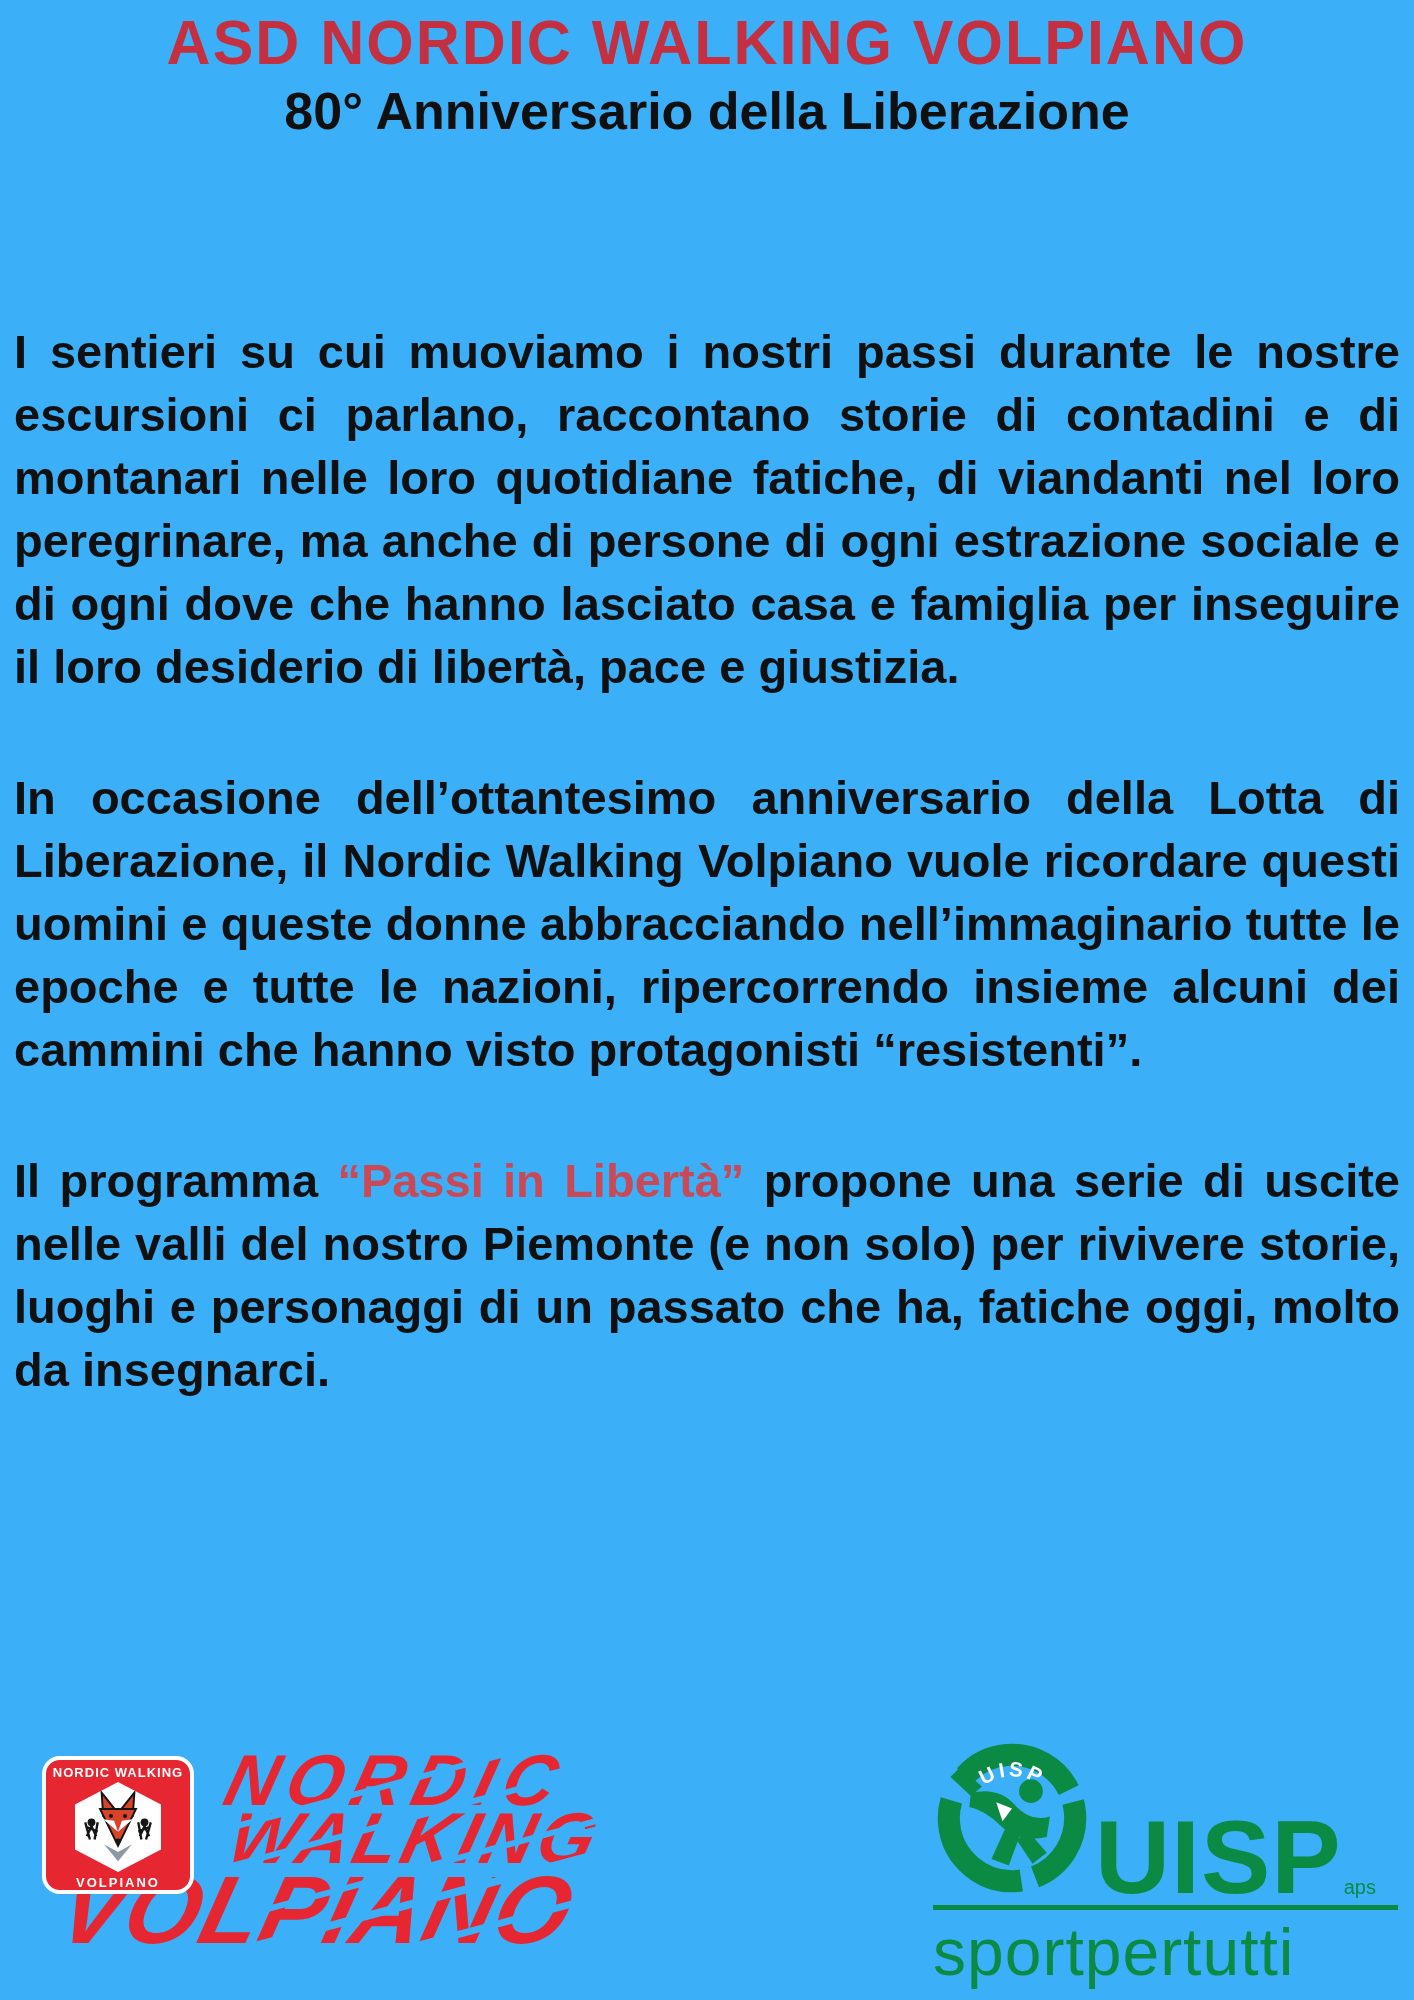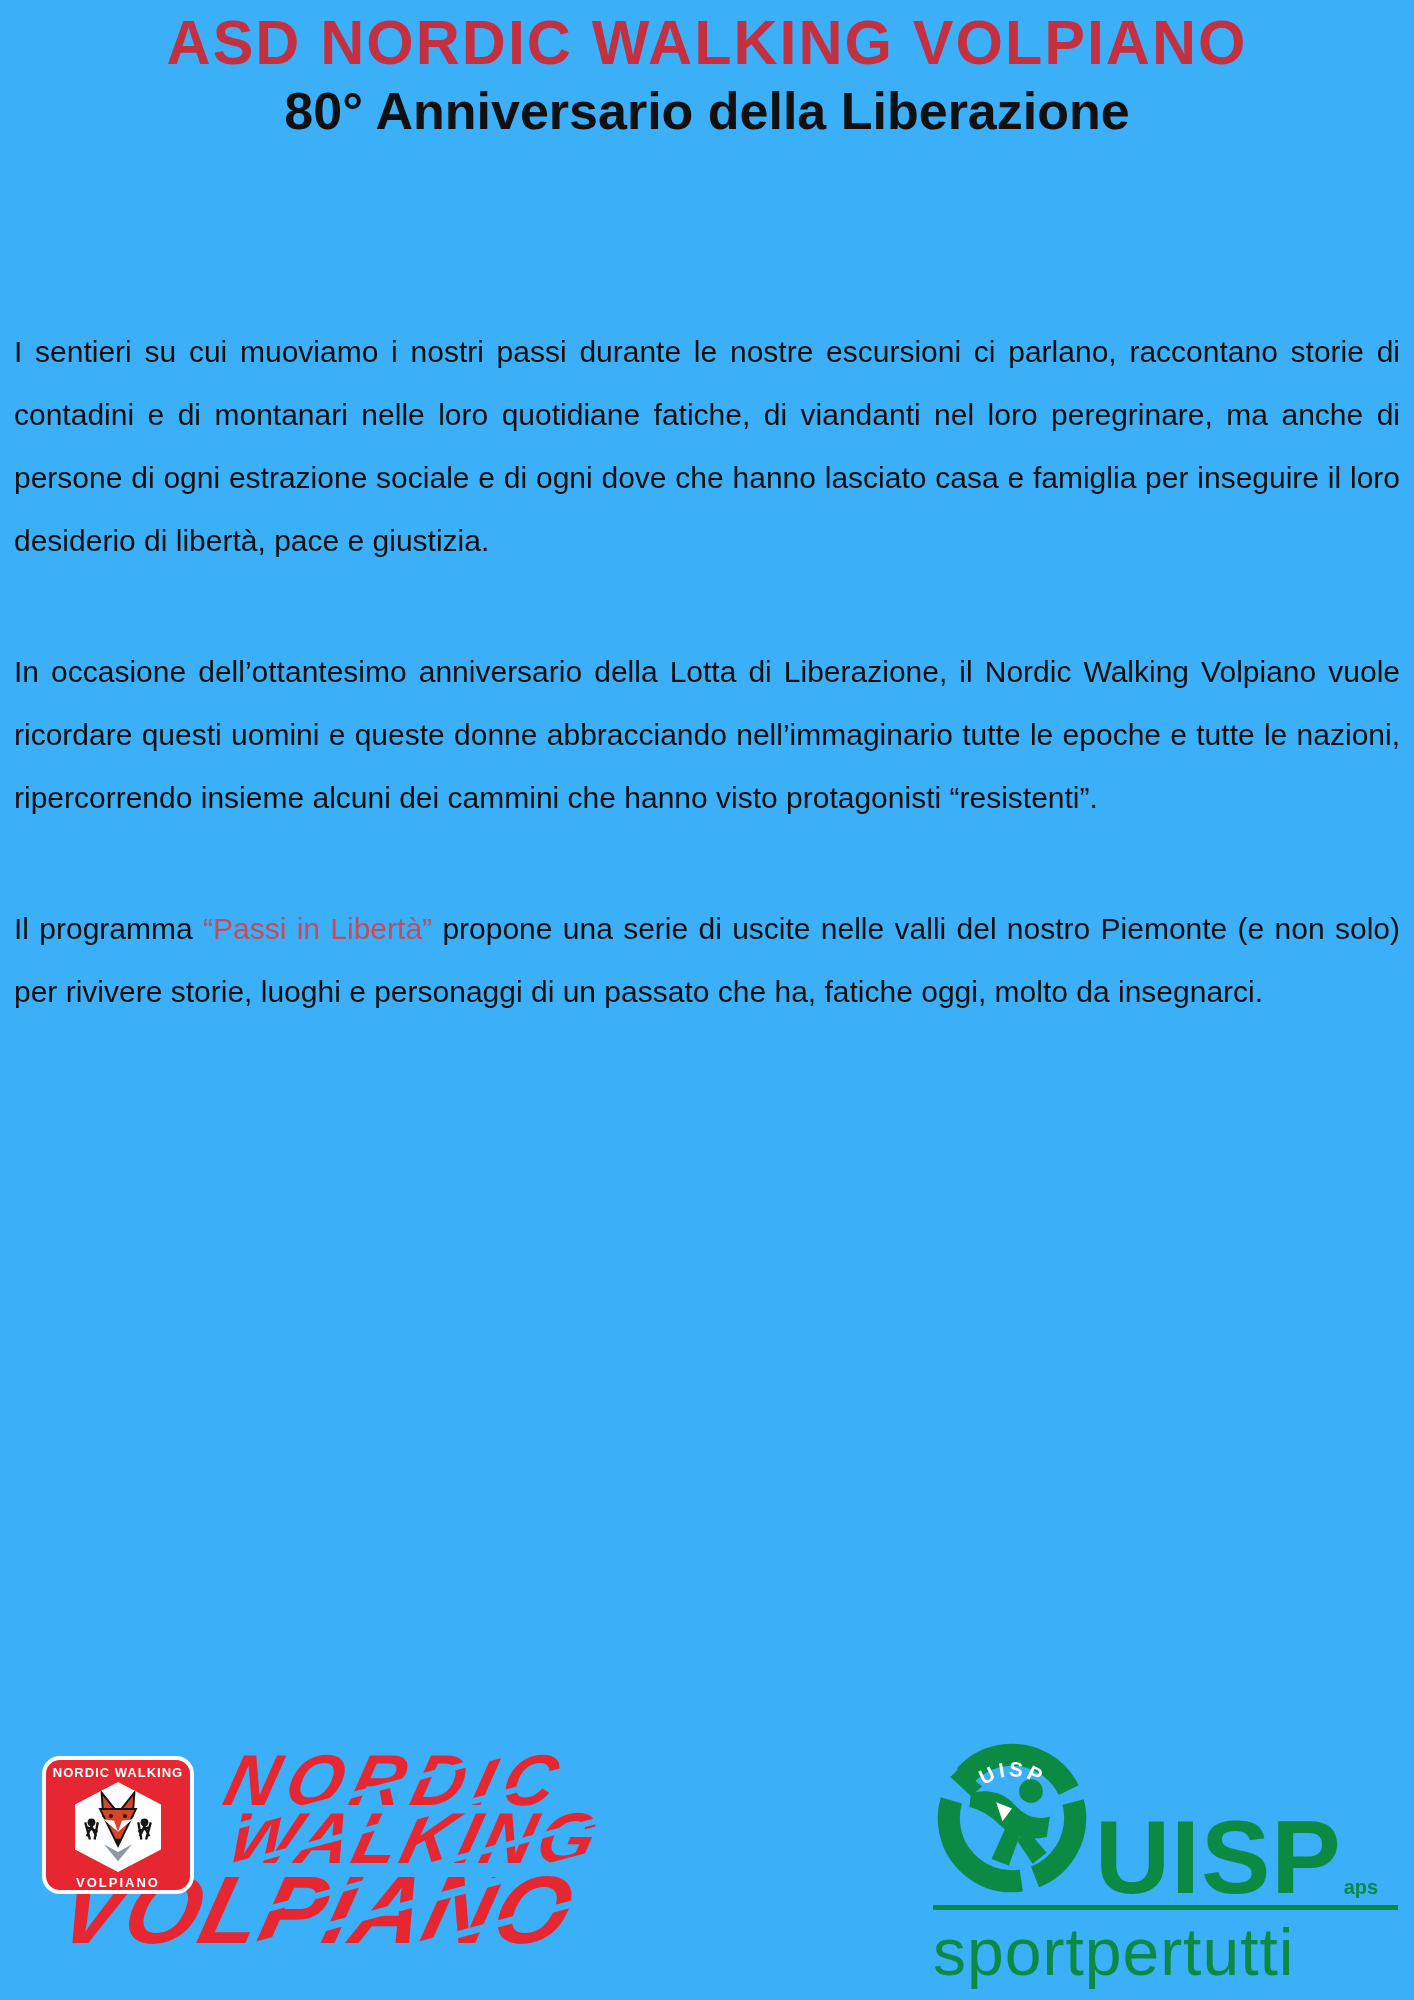--- a/index.html
+++ b/index.html
@@ -33,23 +33,23 @@
     margin-top:8px;
     font-size:52px;
     font-weight:800;
     line-height:58px;
   }
 
   
   .body-text { margin:180px 14px 0 14px; }
   .para {
     margin:0 0 68px 0;
-    font-size:30px;
+    font-size:47px;
     line-height:63px;
-    font-weight:400;
+    font-weight:700;
     text-align:justify;
   }
   .para:last-child { margin-bottom:0; }
   .hl { color:#c94a56; }
 
   
   .footer {
     position:absolute;
     left:42px; right:16px; bottom:12px;
     display:flex;
@@ -106,21 +106,21 @@
   .s5 { left:120px; top:196px; width:480px; height:7px; }
 
   
   .uisp { width:465px; display:flex; flex-direction:column; }
   .uisp-top { display:flex; align-items:flex-end; }
   .uisp-emblem { width:158px; height:158px; flex:0 0 auto; }
   .uisp-word-wrap { display:flex; align-items:flex-end; margin-left:4px; }
   .uisp-word {
     font-size:104px; font-weight:800; color:#0b8a44; line-height:80px; letter-spacing:1px;
   }
-  .uisp-aps { font-size:20px; font-weight:700; color:#0b8a44; margin-left:2px; line-height:20px; }
+  .uisp-aps { font-size:20px; font-weight:400; color:#0b8a44; margin-left:2px; line-height:20px; }
   .uisp-rule { height:5px; background:#0b8a44; margin-top:8px; }
   .uisp-tagline {
     font-size:66px; font-weight:400; color:#0b8a44; letter-spacing:1px; margin-top:6px; line-height:72px;
   }
 </style>
 </head>
 <body>
 
 <div class="page">
 

